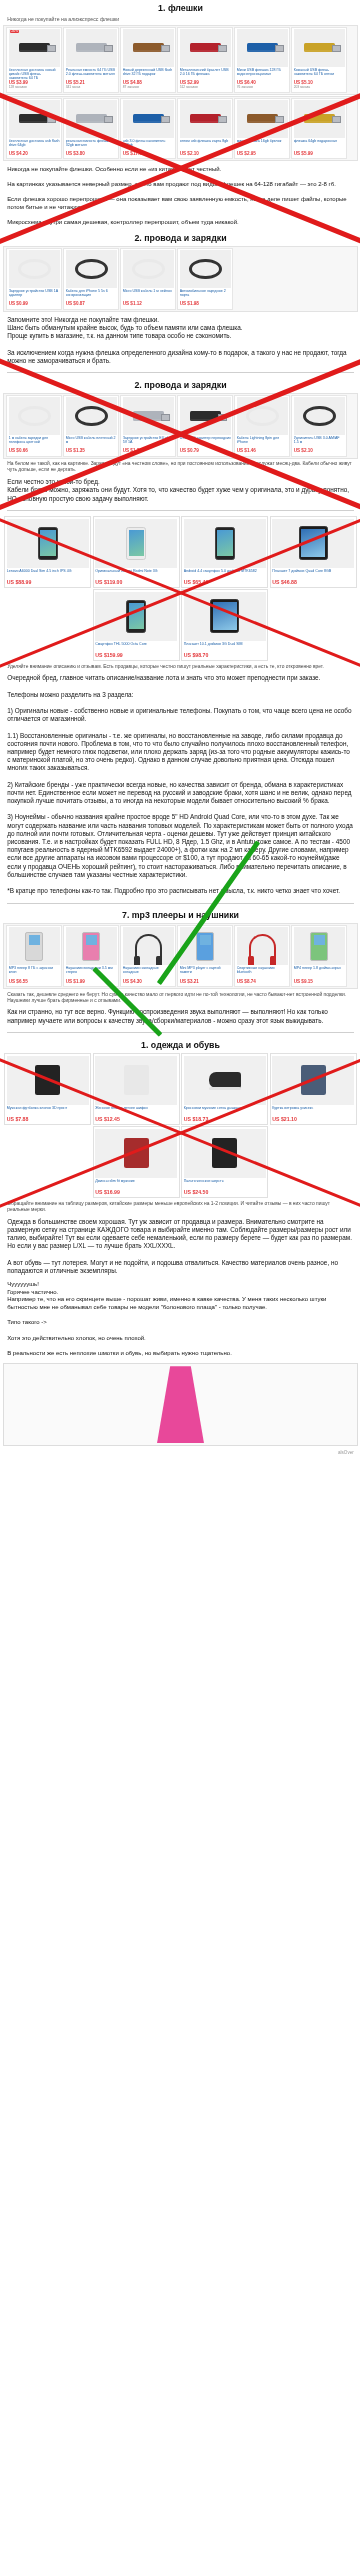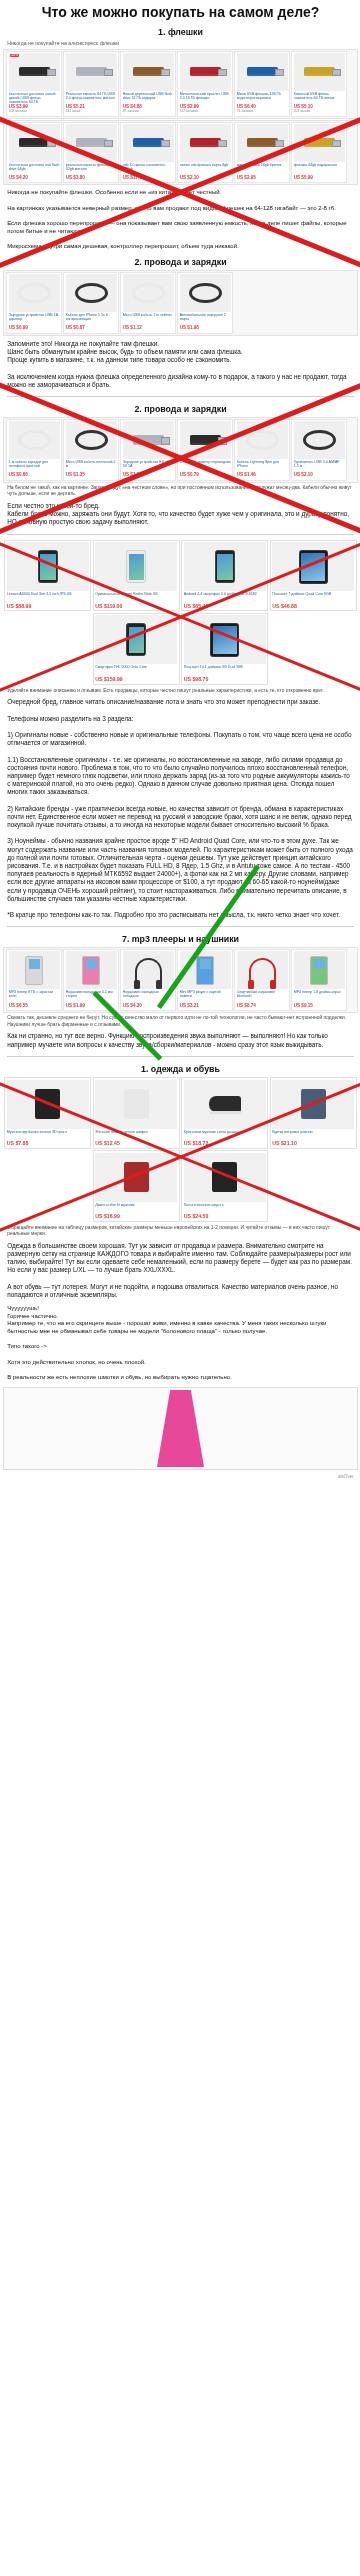--- a/index.html
+++ b/index.html
@@ -191,22 +191,20 @@
   .shotcard .ph{height:49px;background:#f0f0f0;display:flex;align-items:center;justify-content:center;}
   .shotcard .t{color:#1a5fa8;height:10.3px;overflow:hidden;margin-top:1px;}
   .shotcard .p{color:#e4393c;font-weight:bold;font-size:5.2px;}
   .caption{font-size:4.9px;color:#444;padding:1.5px 7.2px;line-height:1.25;white-space:pre-wrap;}
 </style>
 </head>
 <body>
 
 <div class="page">
 
-  <div class="title">Что же можно покупать
-на самом деле?</div>
 
   <div class="section-head">1. флешки</div>
   <div class="note">Никогда не покупайте на алиэкспресс флешки</div>
 
   <div class="xbox">
     <div class="strip">
       <div class="card">
         <div class="ph">
             <div class="usb"></div>
             <span class="badge">-50%</span>

